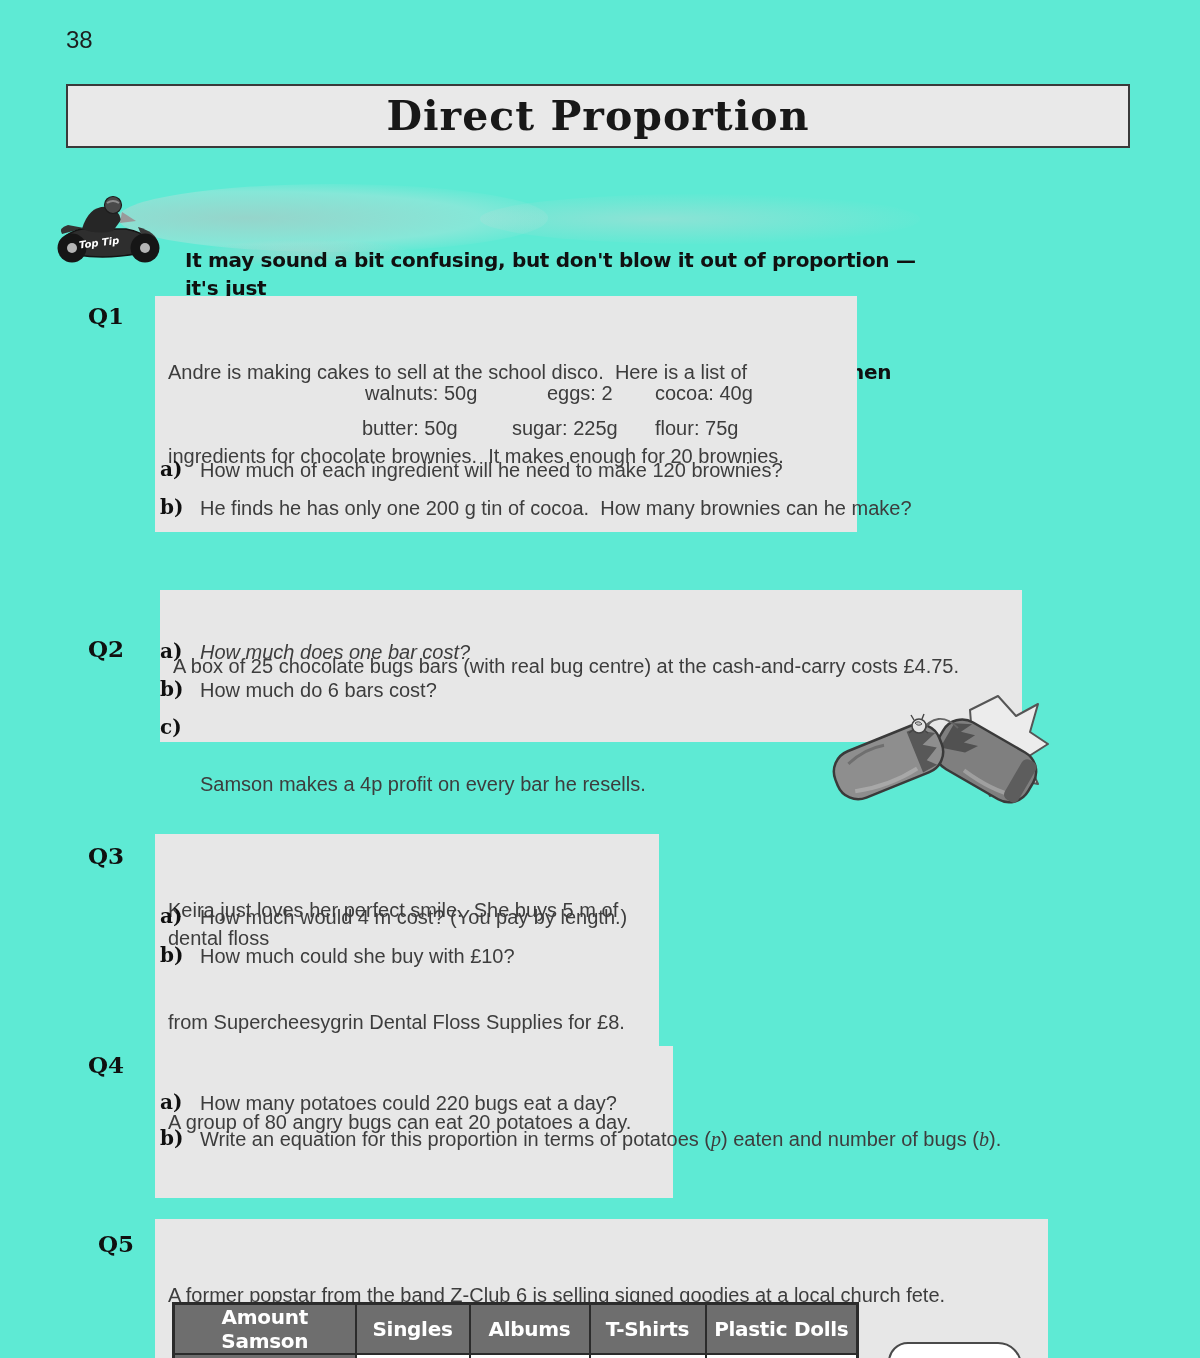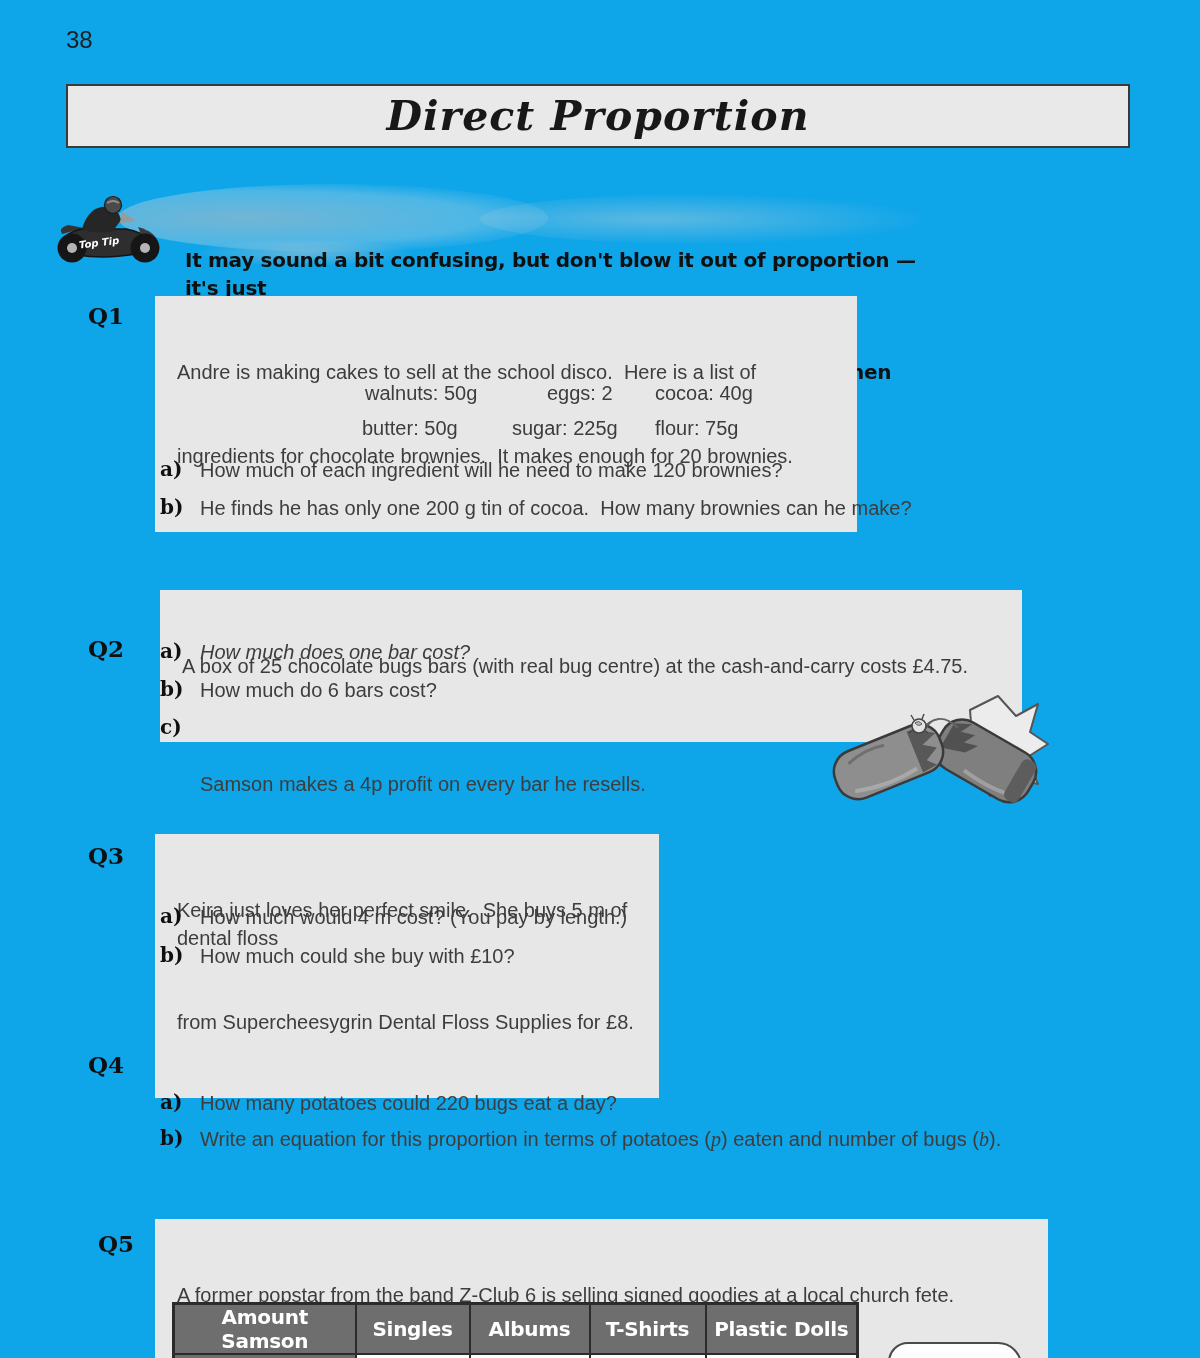--- a/index.html
+++ b/index.html
@@ -1,50 +1,50 @@
 <!DOCTYPE html>
 <html><head>
 <meta charset="utf-8">
 <style>
   html,body{margin:0;padding:0;background:#ffffff;}
-  .sheet{position:relative;width:1200px;height:1358px;background:#0ea5e9;overflow:hidden;
+  .sheet{position:relative;width:1200px;height:1358px;background:#5eead4;overflow:hidden;
          font-family:"Liberation Sans",sans-serif;}
   .abs{position:absolute;}
   .pagenum{font:400 24px "Liberation Sans",sans-serif;color:#1d1d1d;}
   .banner{background:#e9e9e9;border:2px solid #3a3a3a;text-align:center;}
   .banner span{font-family:"DejaVu Serif",serif;font-weight:800;font-size:41px;color:#181818;
                letter-spacing:1px;}
   .tip{font:700 20px/28px "DejaVu Sans",sans-serif;color:#101010;white-space:pre-wrap;letter-spacing:-0.3px;}
   .u{text-decoration:underline;text-decoration-thickness:2px;text-underline-offset:2px;}
   .smoke1{background:radial-gradient(ellipse at 30% 50%,rgba(195,195,195,.55),rgba(225,225,225,.30) 55%,rgba(255,255,255,0) 80%);border-radius:50%;}
   .smoke2{background:radial-gradient(ellipse at 40% 50%,rgba(215,215,215,.38),rgba(255,255,255,0) 75%);border-radius:50%;}
   .smoke3{background:radial-gradient(ellipse at 50% 50%,rgba(205,205,205,.45),rgba(255,255,255,0) 75%);border-radius:50%;}
   .qlabel{font-family:"DejaVu Serif",serif;font-weight:700;font-size:23px;color:#101010;}
   .stem{background:#e7e7e7;color:#3d3d3d;font:20px/28px "Liberation Sans",sans-serif;
-        padding:6px 22px;white-space:pre-wrap;box-sizing:border-box;}
+        padding:6px 13px;white-space:pre-wrap;box-sizing:border-box;}
   .plabel{font-family:"DejaVu Serif",serif;font-weight:700;font-size:20px;color:#101010;}
   .ptext{color:#3d3d3d;font:20px/28px "Liberation Sans",sans-serif;white-space:pre-wrap;}
   .ing{color:#3d3d3d;font:20px "Liberation Sans",sans-serif;white-space:pre-wrap;}
   .var{font-style:italic;font-family:"Liberation Serif",serif;}
   .q5table{border-collapse:collapse;border:3px solid #2b2b2b;table-layout:fixed;}
   .q5table th,.q5table td{border:2px solid #2b2b2b;height:40px;text-align:center;vertical-align:middle;
         padding:0 6px;box-sizing:border-box;}
   .q5table th{background:#6e6e6e;color:#ffffff;font:700 20px "DejaVu Sans",sans-serif;letter-spacing:-0.3px;}
   .q5table td{background:#ffffff;color:#1a1a1a;font:700 21px "DejaVu Sans",sans-serif;}
   .q5table td.dark{background:#6e6e6e;color:#ffffff;}
   .bubble{border:2px solid #4a4a4a;border-radius:20px 24px 16px 20px;background:#ffffff;}
 </style>
 </head>
 <body>
 
 <div class="sheet">
 
   <div class="abs pagenum" style="left:66px;top:26px;">38</div>
 
-  <div class="abs banner" style="left:66px;top:84px;width:1060px;height:60px;line-height:60px;font-style:italic;">
+  <div class="abs banner" style="left:66px;top:84px;width:1060px;height:60px;line-height:60px;">
     <span>Direct Proportion</span>
   </div>
 
   <div class="abs smoke1" style="left:118px;top:184px;width:430px;height:68px;"></div>
   <div class="abs smoke2" style="left:480px;top:194px;width:440px;height:50px;"></div>
   <div class="abs smoke3" style="left:200px;top:240px;width:210px;height:26px;"></div>
 
   <svg class="abs" style="left:52px;top:190px;" width="118" height="76" viewBox="0 0 118 76">
     <path d="M10,44 Q6,38 16,35 L32,38 Z" fill="#333"></path>
     <path d="M8,52 Q20,37 40,39 L74,39 Q92,42 102,53 L88,63 Q55,70 25,65 Z" fill="#2e2e2e" stroke="#141414" stroke-width="1.5"></path>
@@ -123,20 +123,23 @@
   <div class="abs stem" style="left:155px;top:834px;width:504px;">
     <div>Keira just loves her perfect smile.  She buys 5 m of dental floss</div>
     <div>from Supercheesygrin Dental Floss Supplies for £8.</div>
   </div>
   <div class="abs plabel" style="left:160px;top:904px;">a)</div>
   <div class="abs ptext" style="left:200px;top:903px;">How much would 4 m cost? (You pay by length.)</div>
   <div class="abs plabel" style="left:160px;top:943px;">b)</div>
   <div class="abs ptext" style="left:200px;top:942px;">How much could she buy with £10?</div>
 
   <div class="abs qlabel" style="left:88px;top:1051px;">Q4</div>
+  <div class="abs stem" style="left:155px;top:1046px;width:518px;">
+    <div>A group of 80 angry bugs can eat 20 potatoes a day.</div>
+  </div>
   <div class="abs plabel" style="left:160px;top:1090px;">a)</div>
   <div class="abs ptext" style="left:200px;top:1089px;">How many potatoes could 220 bugs eat a day?</div>
   <div class="abs plabel" style="left:160px;top:1126px;">b)</div>
   <div class="abs ptext" style="left:200px;top:1125px;"><span>Write an equation for this proportion in terms of potatoes (</span><span class="var">p</span><span>) eaten and number of bugs (</span><span class="var">b</span><span>).</span></div>
 
   <div class="abs qlabel" style="left:98px;top:1230px;">Q5</div>
   <div class="abs stem" style="left:155px;top:1219px;width:893px;">
     <div>A former popstar from the band Z-Club 6 is selling signed goodies at a local church fete.</div>
     
   </div>

